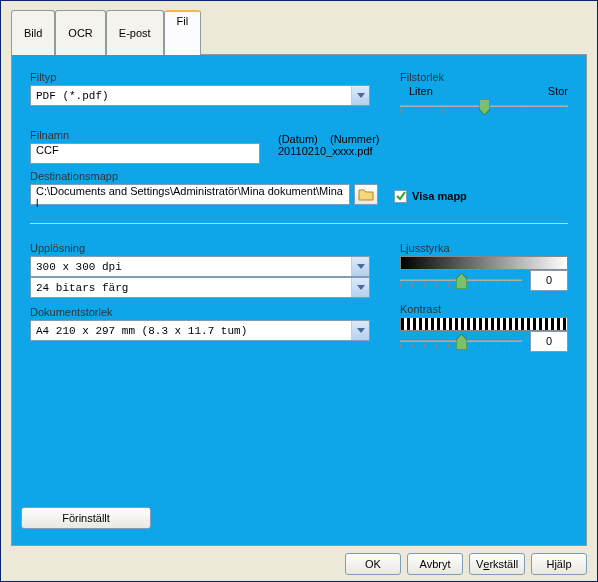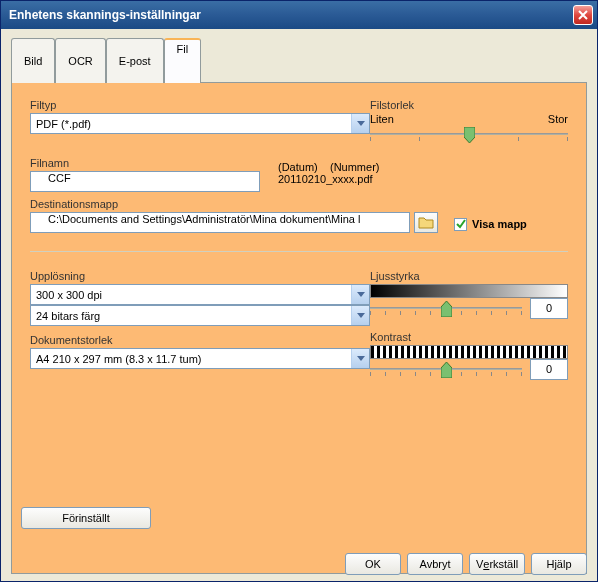--- a/index.html
+++ b/index.html
@@ -6,61 +6,53 @@
 body { margin:0; padding:0; font-family:"Tahoma","Segoe UI",sans-serif; font-size:11px; background:#ece9d8; }
 .window { width:598px; height:582px; border:1px solid #0a246a; background:#ece9d8; position:relative; }
 .titlebar { height:28px; background:linear-gradient(to bottom,#3a6ea5 0%,#2a5a95 50%,#1a4a85 100%); display:flex; align-items:center; padding:0 4px 0 8px; }
 .titlebar-text { color:#fff; font-weight:bold; font-size:12px; flex:1; }
 .close-btn { width:20px; height:20px; background:linear-gradient(to bottom,#f5a09a,#e04840,#c02820); border:1px solid #fff; border-radius:3px; display:flex; align-items:center; justify-content:center; cursor:pointer; }
 .close-btn svg { width:10px; height:10px; }
 .client { padding:8px 10px 6px 10px; }
 .tabs { display:flex; position:relative; top:1px; z-index:2; }
 .tab { padding:16px 12px; border:1px solid #919b9c; border-bottom:none; background:#f4f3ee; margin-right:0px; cursor:pointer; border-radius:3px 3px 0 0; position:relative; }
 .tab.active { background:#fcfcfe; border-top:2px solid #f9b456; padding-top:3px; z-index:3; }
-.panel { border:1px solid #919b9c; background:#fdba74; padding:16px 18px; height:492px; position:relative; }
+.panel { border:1px solid #919b9c; background:#0ea5e9; padding:16px 18px; height:492px; position:relative; }
 .row { display:flex; }
 .label { color:#333; margin-bottom:2px; }
 .select-wrap { display:flex; align-items:center; border:1px solid #7f9db9; background:#fff; height:21px; }
-.select-text { flex:1; padding:0 5px; color:#000; white-space:nowrap; overflow:hidden; }
+.select-text { flex:1; padding:0 5px; color:#000; white-space:nowrap; overflow:hidden;font-family:Liberation Mono, monospace; }
 .select-arrow { width:18px; height:19px; background:linear-gradient(to bottom,#dbeafc,#b6d0ee); border-left:1px solid #b6d0ee; display:flex; align-items:center; justify-content:center; }
-.input-text { border:1px solid #7f9db9; background:#fff; height:21px; padding:0 17px; color:#000; }
+.input-text { border:1px solid #7f9db9; background:#fff; height:21px; padding:0 5px; color:#000; }
 .hr { border-top:1px solid #d0d0bf; margin:18px 0; }
 .folder-btn { width:24px; height:21px; border:1px solid #7f9db9; background:linear-gradient(to bottom,#fdfdfd,#e9e9e2); margin-left:4px; display:flex; align-items:center; justify-content:center; cursor:pointer; }
 .chk { width:13px; height:13px; border:1px solid #7f9db9; background:#fff; display:inline-flex; align-items:center; justify-content:center; margin-right:5px; position:relative; top:2px; }
 .chk svg { width:10px; height:10px; }
 .slider-track { position:relative; height:20px; }
 .slider-line { position:absolute; top:8px; left:0; right:0; height:2px; background:#b0b0a0; border-top:1px solid #999; }
 .slider-thumb { position:absolute; top:2px; width:11px; height:16px; }
 .ticks { position:absolute; top:12px; left:0; right:0; display:flex; justify-content:space-between; }
 .tick { width:1px; height:4px; background:#888; }
 .gradient-bar { height:14px; background:linear-gradient(to right,#000,#fff); border:1px solid #888; }
 .contrast-bar { height:14px; border:1px solid #888; background:repeating-linear-gradient(to right,#000 0,#000 3px,#fff 3px,#fff 6px); }
 .val-box { width:38px; height:21px; border:1px solid #7f9db9; background:#fff; text-align:center; line-height:19px; margin-left:8px; }
 .btn { height:22px; border:1px solid #7f9db9; background:linear-gradient(to bottom,#fdfdfd,#e9e8e1); padding:0 8px; cursor:pointer; display:inline-flex; align-items:center; justify-content:center; border-radius:3px; }
 .btn u { text-decoration:underline; }
 .bottom-btns { position:absolute; bottom:6px; right:10px; display:flex; gap:6px; }
 .bottom-btns .btn { width:56px; }
 .preset-row { position:absolute; bottom:52px; left:20px; }
 .preset-row .btn { width:130px; }
 .col-left { width:340px; }
-.col-right { flex:1; }
+.col-right { flex:1; padding-left:30px; }
 .thumb-svg { display:block; }
 </style>
 </head>
 <body>
 
 <div class="window">
-  <div class="titlebar">
-    <span class="titlebar-text">Enhetens skannings-inställningar</span>
-    <div class="close-btn">
-      <svg viewBox="0 0 10 10">
-          <path d="M1 1 L9 9 M9 1 L1 9" stroke="#fff" stroke-width="2"></path>
-        </svg>
-    </div>
-  </div>
 
   <div class="client">
     <div class="tabs">
       <div class="tab">Bild</div>
       <div class="tab">OCR</div>
       <div class="tab">E-post</div>
       <div class="tab active">Fil</div>
     </div>
 
     <div class="panel">
@@ -72,21 +64,21 @@
             <div class="select-text">PDF (*.pdf)</div>
             <div class="select-arrow">
                 <svg width="8" height="6" viewBox="0 0 8 6">
                   <path d="M0 0 L8 0 L4 5 Z" fill="#4a6a9a"></path>
                 </svg>
               </div>
           </div>
         </div>
         <div class="col-right">
           <div class="label">Filstorlek</div>
-          <div style="display:flex;justify-content:space-between;">
+          <div style="display:flex;justify-content:space-between;margin-left:9px;">
             <span>Liten</span>
             <span>Stor</span>
           </div>
           <div class="slider-track">
             <div class="slider-line"></div>
             <div class="ticks">
                 <span class="tick"></span>
                 <span class="tick"></span>
                 <span class="tick"></span>
                 <span class="tick"></span>
@@ -108,21 +100,21 @@
         </div>
         <div style="padding:4px 0 0 18px;">
           <div><span>(Datum)</span>&nbsp;&nbsp;&nbsp;&nbsp;<span>(Nummer)</span></div>
           <div>20110210_xxxx.pdf</div>
         </div>
       </div>
 
       <div style="margin-top:6px;">
         <div class="label">Destinationsmapp</div>
         <div class="row" style="align-items:center;">
-          <div class="input-text" style="width:380px;">C:\Documents and Settings\Administratör\Mina dokument\Mina l</div>
+          <div class="input-text" style="width:320px;">C:\Documents and Settings\Administratör\Mina dokument\Mina l</div>
           <div class="folder-btn">
             <svg width="16" height="13" viewBox="0 0 16 13">
                 <path d="M1 2 H6 L8 4 H15 V12 H1 Z" fill="#f5d77a" stroke="#b08a20"></path>
               </svg>
           </div>
           <div style="margin-left:16px;font-weight:bold;">
             <span class="chk">
               <svg viewBox="0 0 10 10">
                   <path d="M1 5 L4 8 L9 1" stroke="#29a329" stroke-width="2" fill="none"></path>
                 </svg>

